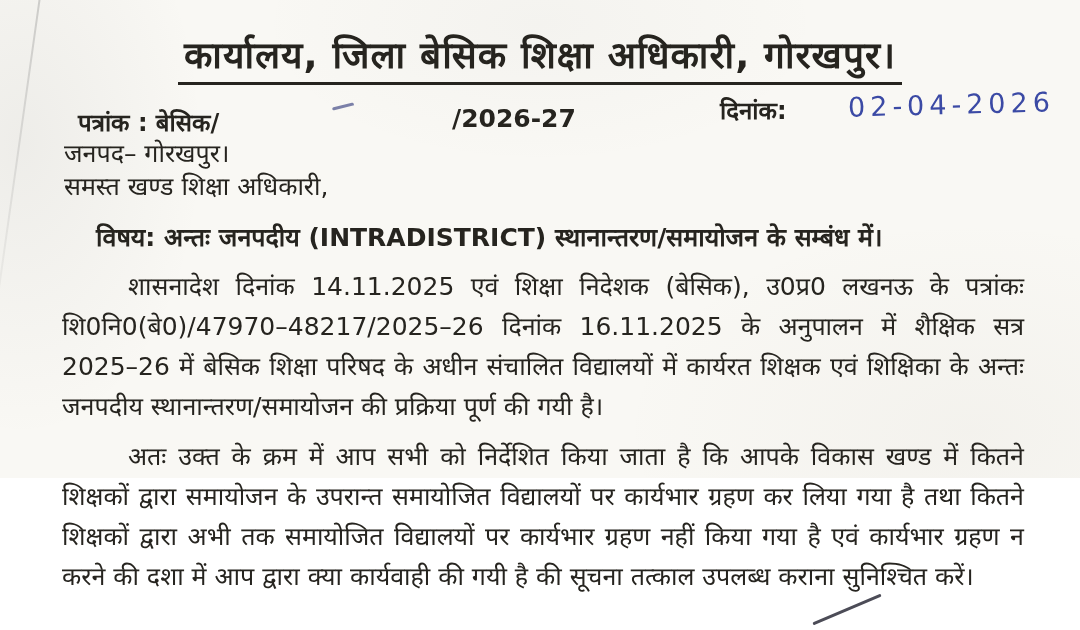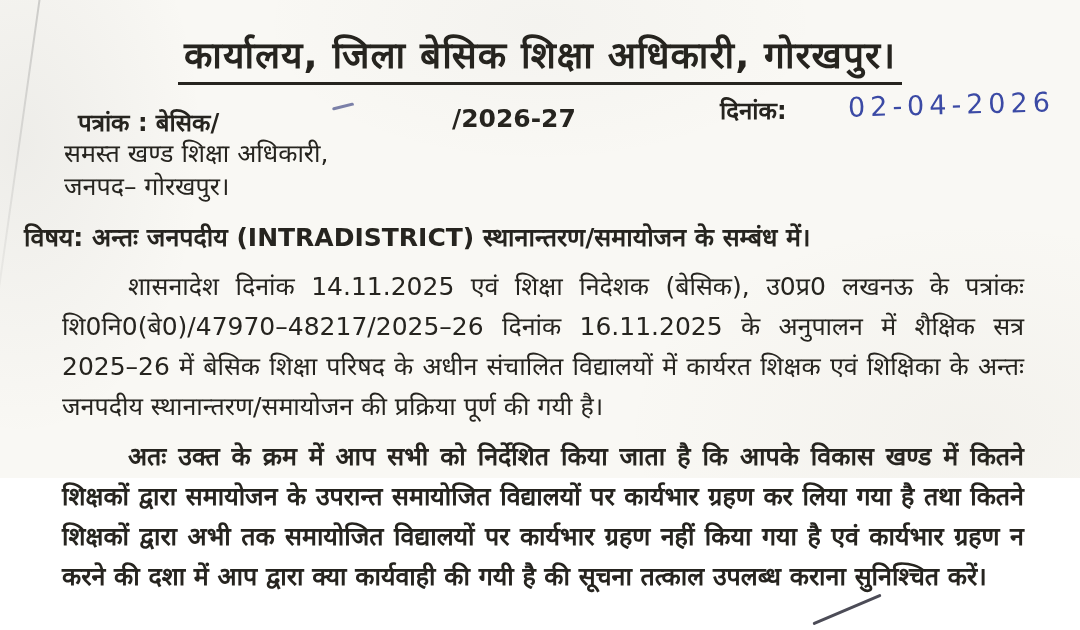--- a/index.html
+++ b/index.html
@@ -48,28 +48,28 @@
   }
   
   .pen-tick {
     position: absolute; left: 332px; top: 20px;
     width: 22px; height: 3px;
     background: #7b80a8;
     border-radius: 3px 3px 0 3px;
     transform: rotate(-14deg);
   }
   .addressee { margin: 4px 0 0 64px; font-size: 25px; line-height: 33px; }
-  .subject { margin: 16px 58px 0 24px; font-size: 25px; font-weight: 700; }
+  .subject { margin: 16px 58px 0 96px; font-size: 25px; font-weight: 700; }
   .body-text { margin: 14px 56px 17px 62px; }
   .para {
     font-size: 25px; line-height: 40px;
     text-align: justify;
     text-indent: 66px;
   }
-  .para + .para { margin-top: 10px; font-weight: bold; }
+  .para + .para { margin-top: 10px; }
   
   .sig-stroke {
     position: absolute; left: 810px; top: 608px;
     width: 74px; height: 3px;
     background: #4c4c57;
     border-radius: 2px;
     transform: rotate(-23deg);
   }
 </style>
 </head>
@@ -85,22 +85,22 @@
 
   <div class="ref-row">
     <span class="ref-label">पत्रांक : बेसिक/</span>
     <span class="pen-tick"></span>
     <span class="ref-year">/2026-27</span>
     <span class="date-label">दिनांक:</span>
     <span class="date-value">02-04-2026</span>
   </div>
 
   <div class="addressee">
+    <div>जनपद– गोरखपुर।</div>
     <div>समस्त खण्ड शिक्षा अधिकारी,</div>
-    <div>जनपद– गोरखपुर।</div>
   </div>
 
   <div class="subject">विषय: अन्तः जनपदीय (INTRADISTRICT) स्थानान्तरण/समायोजन के सम्बंध में।</div>
 
   <div class="body-text">
     <p class="para">शासनादेश दिनांक 14.11.2025 एवं शिक्षा निदेशक (बेसिक), उ0प्र0 लखनऊ के पत्रांकः शि0नि0(बे0)/47970–48217/2025–26 दिनांक 16.11.2025 के अनुपालन में शैक्षिक सत्र 2025–26 में बेसिक शिक्षा परिषद के अधीन संचालित विद्यालयों में कार्यरत शिक्षक एवं शिक्षिका के अन्तः जनपदीय स्थानान्तरण/समायोजन की प्रक्रिया पूर्ण की गयी है।</p>
     <p class="para">अतः उक्त के क्रम में आप सभी को निर्देशित किया जाता है कि आपके विकास खण्ड में कितने शिक्षकों द्वारा समायोजन के उपरान्त समायोजित विद्यालयों पर कार्यभार ग्रहण कर लिया गया है तथा कितने शिक्षकों द्वारा अभी तक समायोजित विद्यालयों पर कार्यभार ग्रहण नहीं किया गया है एवं कार्यभार ग्रहण न करने की दशा में आप द्वारा क्या कार्यवाही की गयी है की सूचना तत्काल उपलब्ध कराना सुनिश्चित करें।</p>
   </div>
 
   <div class="sig-stroke"></div>

